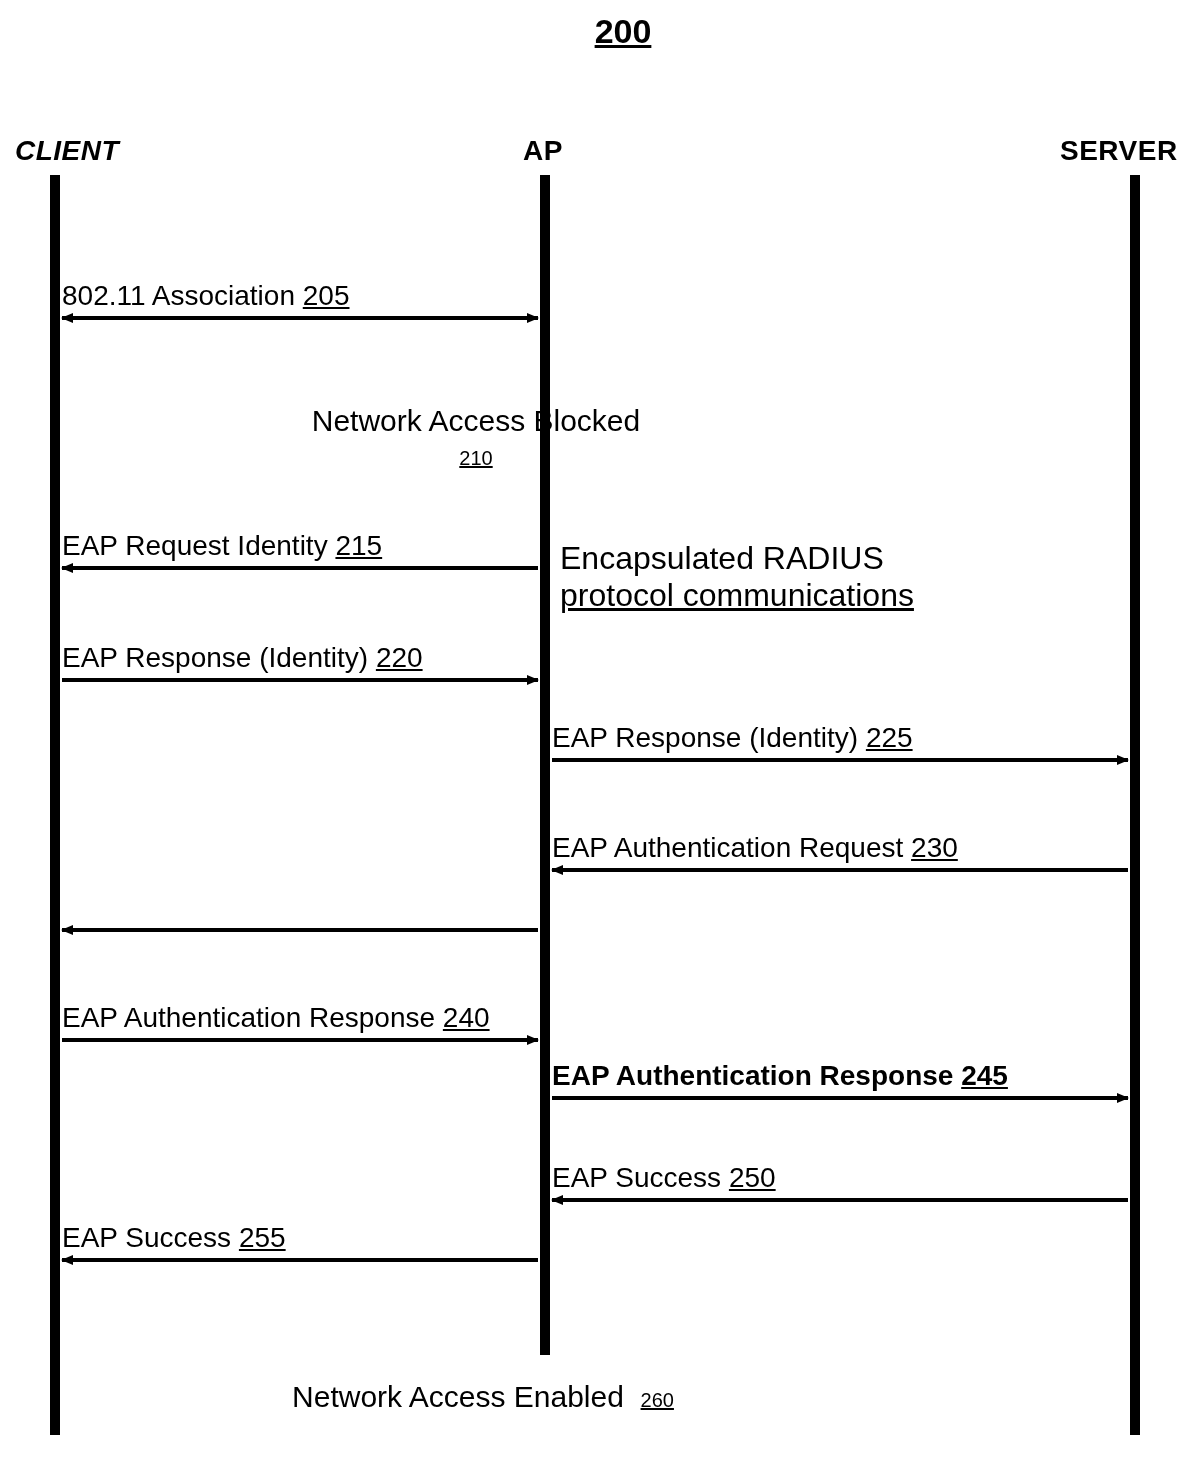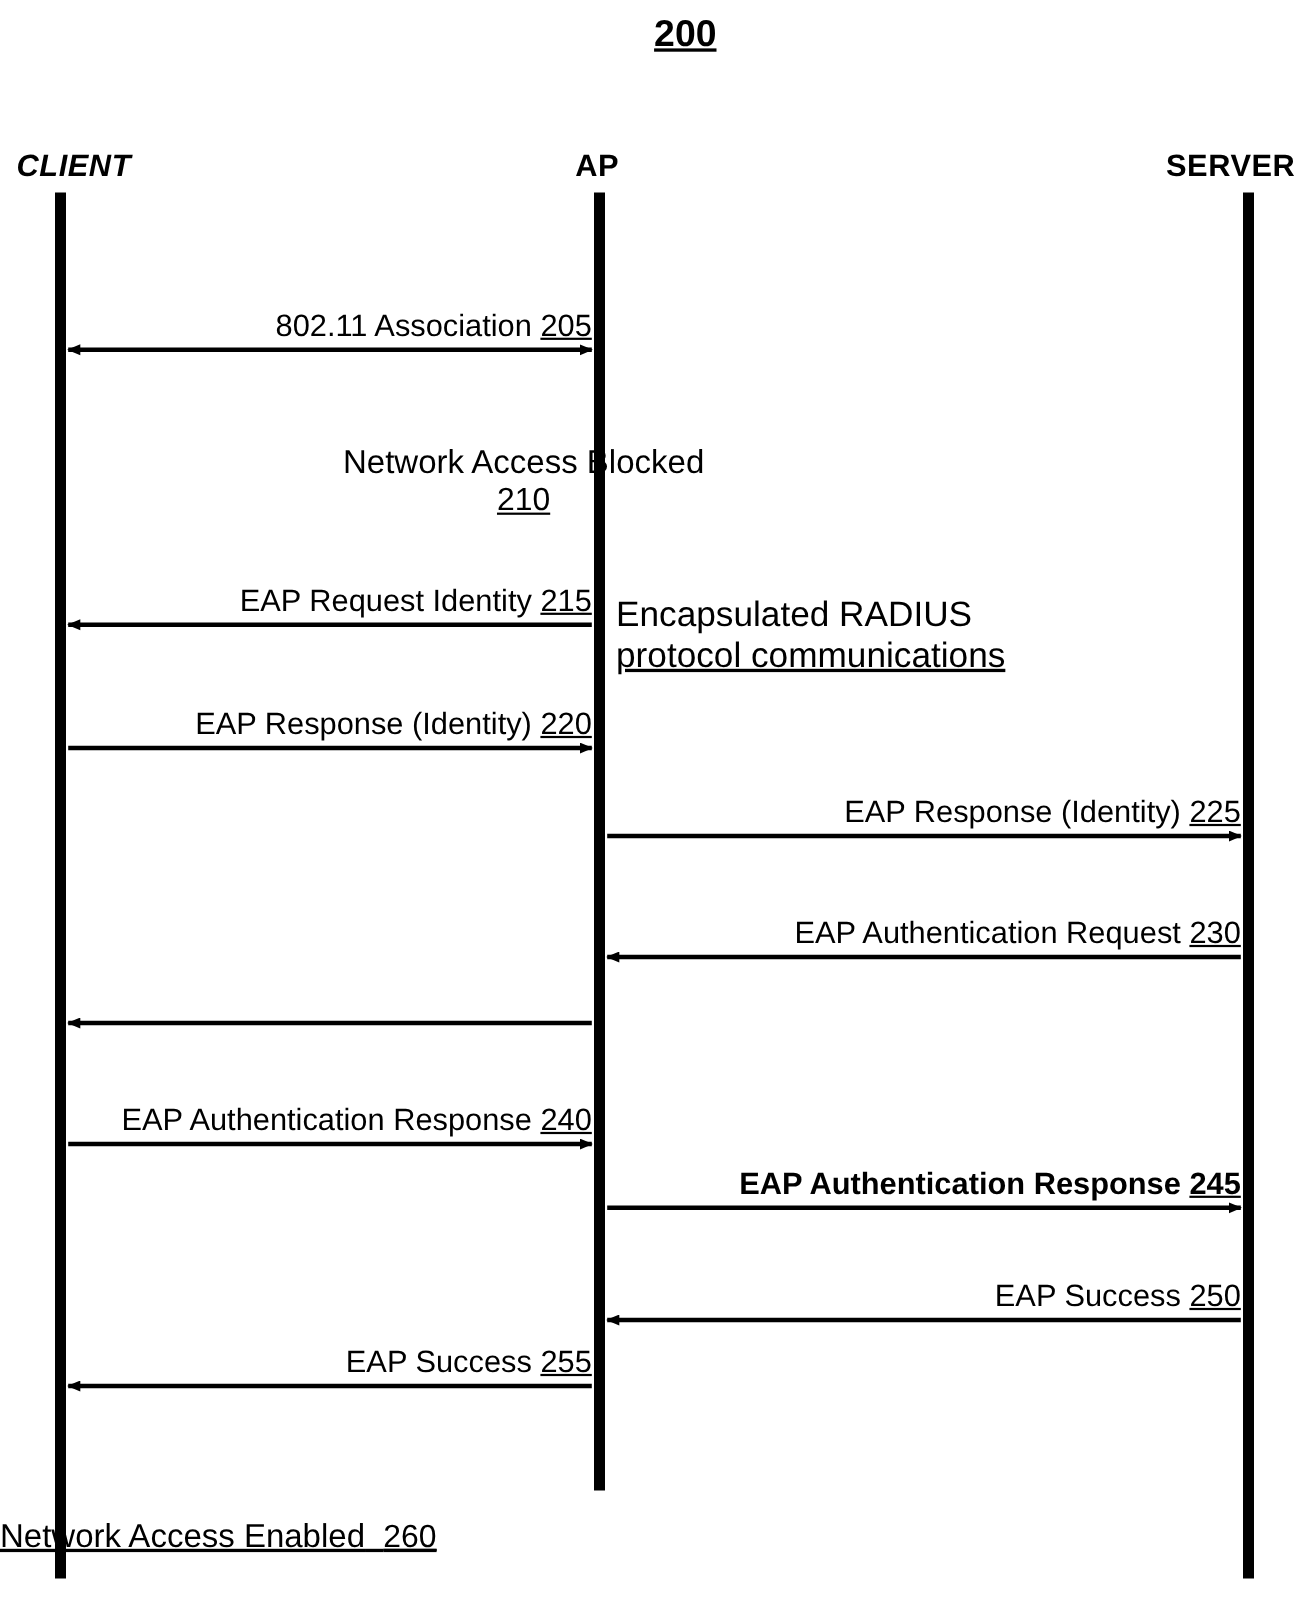--- a/index.html
+++ b/index.html
@@ -1,23 +1,23 @@
 <!DOCTYPE html>
 <html><head>
 <meta charset="utf-8">
 <style>
   html,body{margin:0;padding:0;background:#fff;font-family:Arial,Helvetica,sans-serif;}
   .page{position:relative;width:1190px;height:1467px;}
   svg{position:absolute;top:0;left:0;}
   .title-num{position:absolute;left:0;width:1190px;text-align:center;font-size:34px;font-weight:700;text-decoration:underline;margin-left:28px;}
   .lane-label{position:absolute;font-size:28px;font-weight:700;letter-spacing:.5px;}
-  .msg-label{position:absolute;font-size:28px;white-space:nowrap;text-align:right;}
+  .msg-label{position:absolute;font-size:28px;white-space:nowrap;text-align:left;}
   .u{text-decoration:underline;}
   .status-label{position:absolute;font-size:30px;white-space:nowrap;}
-  .status-num{font-size:29px;}
+  .status-num{font-size:20px;}
   .radius{position:absolute;font-size:32px;text-align:left;}
 </style>
 </head>
 <body>
 
 <div class="page">
 
   <div class="title-num" style="top:12px;">200</div>
 
   <div class="lane-label" style="left:15px;top:135px;font-style:italic;">CLIENT</div>
@@ -85,21 +85,21 @@
   </div>
   <div class="msg-label" style="left:552px;top:1162px;width:576px;">
     <span>EAP Success</span>
     <span class="u">250</span>
   </div>
 
   <div class="status-label" style="left:0;top:380px;width:952px;text-align:center;margin-top:24px;">
     <span>Network Access Blocked</span><br>
     <span class="u status-num">210</span>
   </div>
-  <div class="status-label" style="left:0;top:1380px;width:966px;text-decoration:underline;">
+  <div class="status-label" style="left:0;top:1380px;width:966px;text-align:center;">
     <span>Network Access Enabled</span>
     &nbsp;<span class="u status-num">260</span>
   </div>
 
   <div class="radius" style="left:560px;top:540px;width:560px;">
     <span>Encapsulated RADIUS</span><br>
     <span class="u">protocol communications</span>
   </div>
 
 </div>

